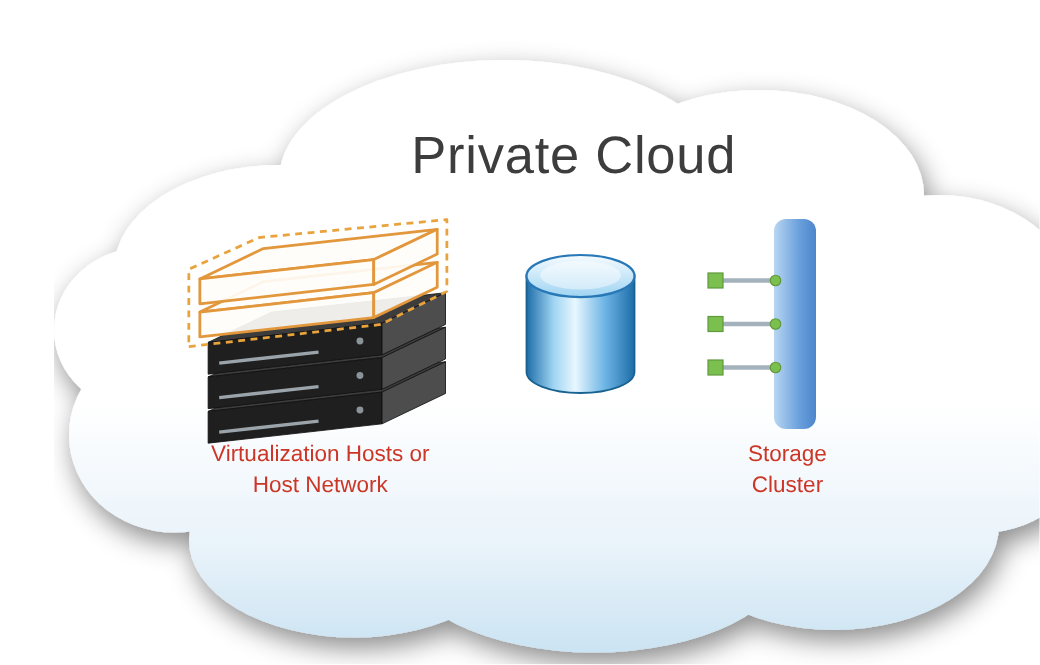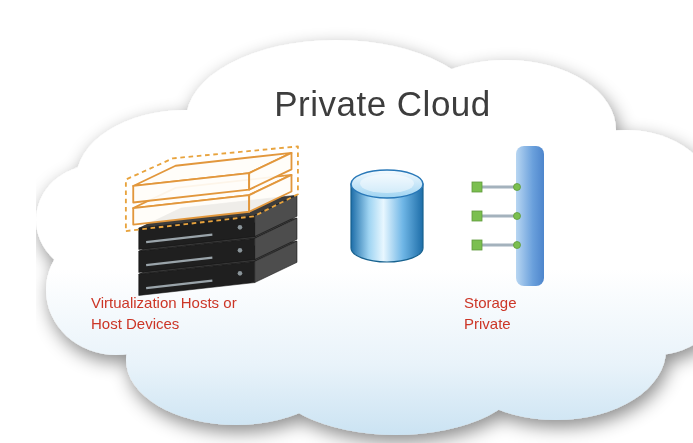--- a/index.html
+++ b/index.html
@@ -26,21 +26,21 @@
   }
   .icon-box { position: absolute; }
   .icon-server  { left: 86px;  top: 128px; width: 212px; height: 184px; }
   .icon-storage { left: 312px; top: 168px; width: 78px;  height: 96px;  }
   .icon-network { left: 434px; top: 142px; width: 100px; height: 148px; }
   .node-label {
     position: absolute;
     color: #cc3627;
     font-size: 15px;
     line-height: 21px;
-    text-align: left;
+    text-align: center;
   }
   .label-virt    { left: 55px;  top: 292px; width: 245px; }
   .label-storage { left: 290px; top: 292px; width: 122px; }
   .label-network { left: 428px; top: 292px; width: 122px; }
 </style>
 </head>
 <body>
 
 <div class="stage">
 
@@ -146,20 +146,20 @@
       <rect x="2" y="69" width="10" height="10"></rect>
       <rect x="2" y="98" width="10" height="10"></rect>
       <circle cx="47" cy="45" r="3.5"></circle>
       <circle cx="47" cy="74" r="3.5"></circle>
       <circle cx="47" cy="103" r="3.5"></circle>
     </g>
   </svg>
 
   <div class="node-label label-virt">
     <span>Virtualization Hosts or</span><br>
-    <span>Host Devices</span>
+    <span>Host Network</span>
   </div>
   <div class="node-label label-network">
     <span>Storage</span><br>
-    <span>Private</span>
+    <span>Cluster</span>
   </div>
 
 </div>
 
 </body></html>

